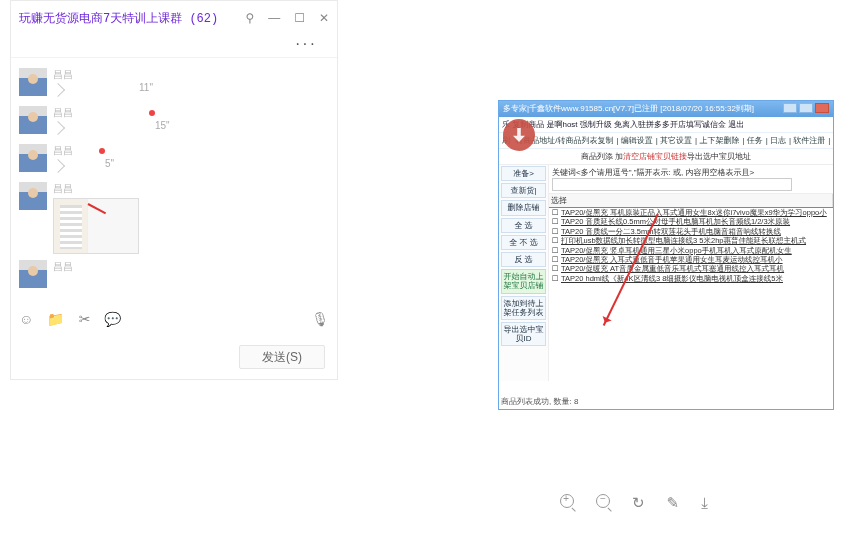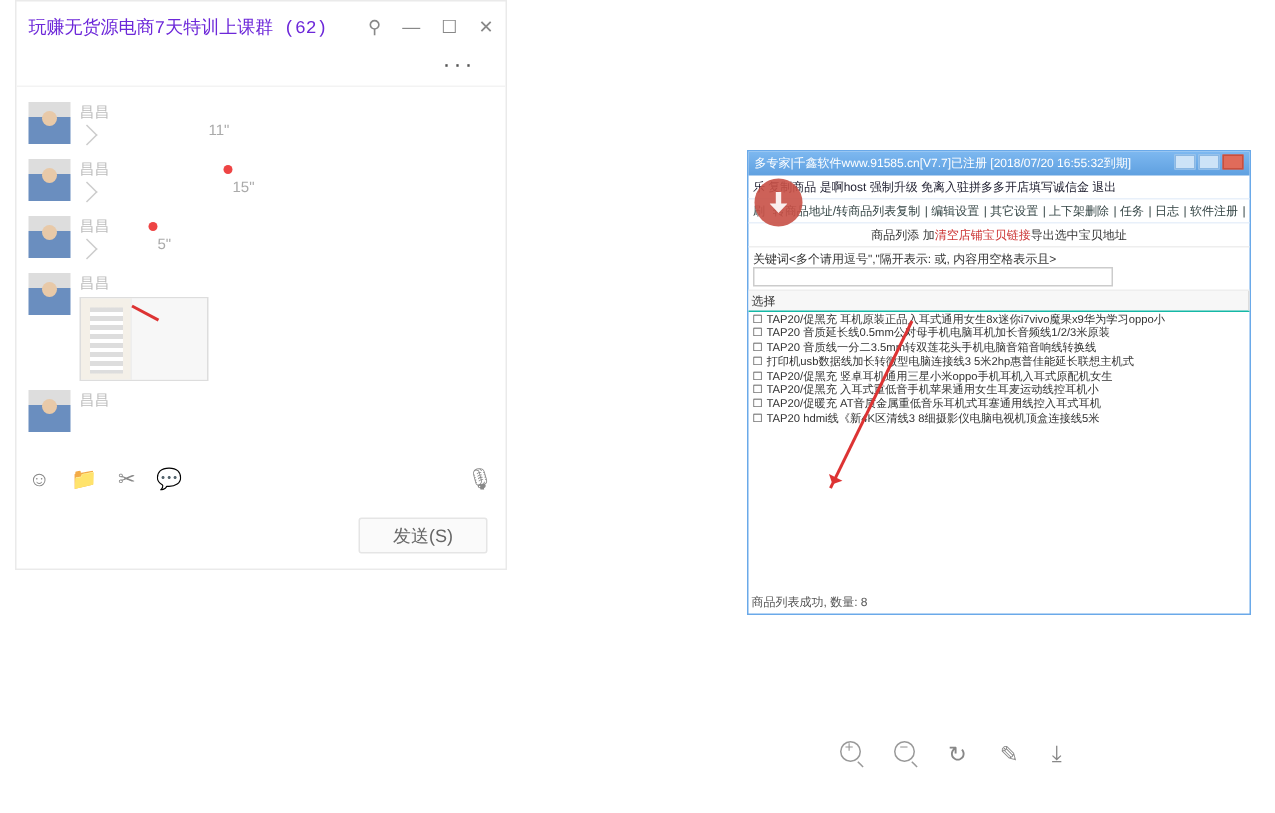--- a/index.html
+++ b/index.html
@@ -118,21 +118,21 @@
     flex:1; display:flex; flex-direction:column;
   }
   .kw-row{padding:2px 3px; font-size:8px; border-bottom:1px solid #eee;}
   .kw-row input{width:240px;font-size:8px;border:1px solid #ccc;padding:1px 2px;}
   .tbl-head{display:flex;font-size:8px;border-bottom:1px solid #14b8a6;background:#f7f7f7;}
   .tbl-head span:first-child{width:26px;padding:1px 2px;border-right:1px solid #ddd;}
   .tbl-head span:last-child{flex:1;padding:1px 2px;}
   .tbl-body{flex:1;overflow:hidden;position:relative;font-size:7.5px;}
   .row{display:flex;align-items:flex-start;line-height:1.25;}
   .row .cb{width:12px;text-align:center;}
-  .row .txt{flex:1;white-space:nowrap;overflow:hidden;text-overflow:clip;}
+  .row .txt{flex:1;white-space:nowrap;overflow:hidden;text-overflow:clip;text-decoration:underline;}
   .big-arrow{
     position:absolute; left:108px; top:6px; width:2px; height:124px;
     background:#d33; transform:rotate(26deg); transform-origin:top;
   }
   .big-arrow::after{
     content:"";position:absolute;left:-4px;bottom:-2px;
     border:5px solid transparent;border-top-color:#d33;
   }
   .status{
     position:absolute;left:2px;bottom:2px;font-size:8px;color:#555;
@@ -250,20 +250,31 @@
       
     </div>
     <div class="hl-circle"></div>
     <div class="action-row">
       <span>商品列</span>
       <span class="mid">添 加</span>
       <span class="red">清空店铺宝贝链接</span>
       <span>导出选中宝贝地址</span>
     </div>
     <div class="content">
+      <div class="sidebar">
+        <div class="sb-btn">准备&gt;</div>
+        <div class="sb-btn">查新货|</div>
+        <div class="sb-btn">删除店铺</div>
+        <div class="sb-btn">全  选</div>
+        <div class="sb-btn">全 不 选</div>
+        <div class="sb-btn">反  选</div>
+        <div class="sb-btn green">开始自动上架宝贝店铺</div>
+        <div class="sb-btn">添加到待上架任务列表</div>
+        <div class="sb-btn">导出选中宝贝ID</div>
+      </div>
       <div class="main">
         <div class="kw-row">
           <span>关键词&lt;多个请用逗号","隔开表示: 或, 内容用空格表示且&gt;</span>
           <input style="">
         </div>
         <div class="tbl-head">
           <span>选择</span>
         </div>
         <div class="tbl-body">
           <div class="big-arrow"></div>

